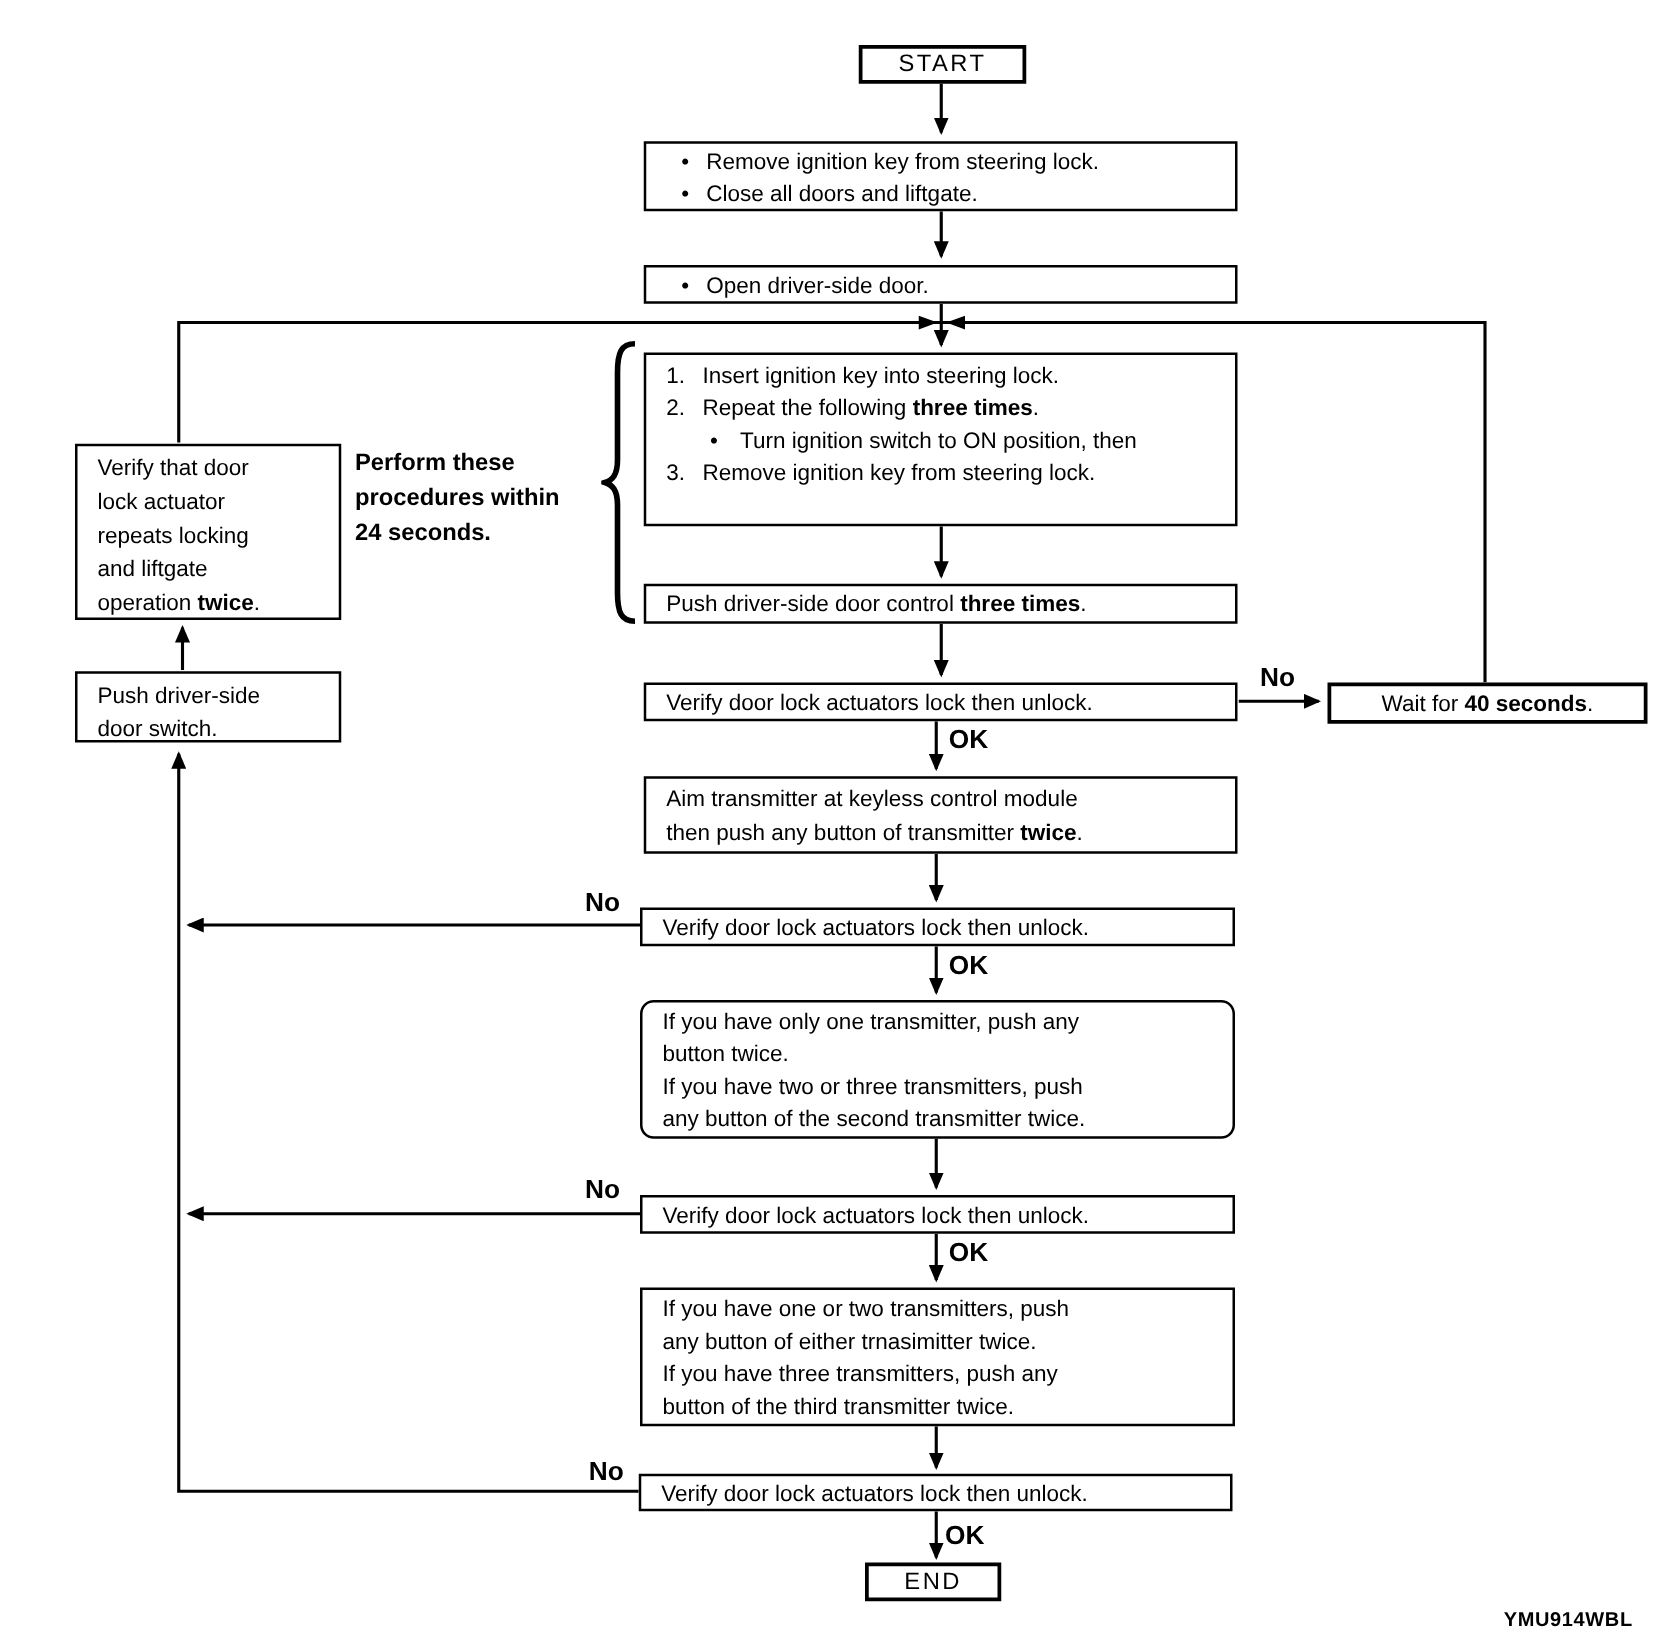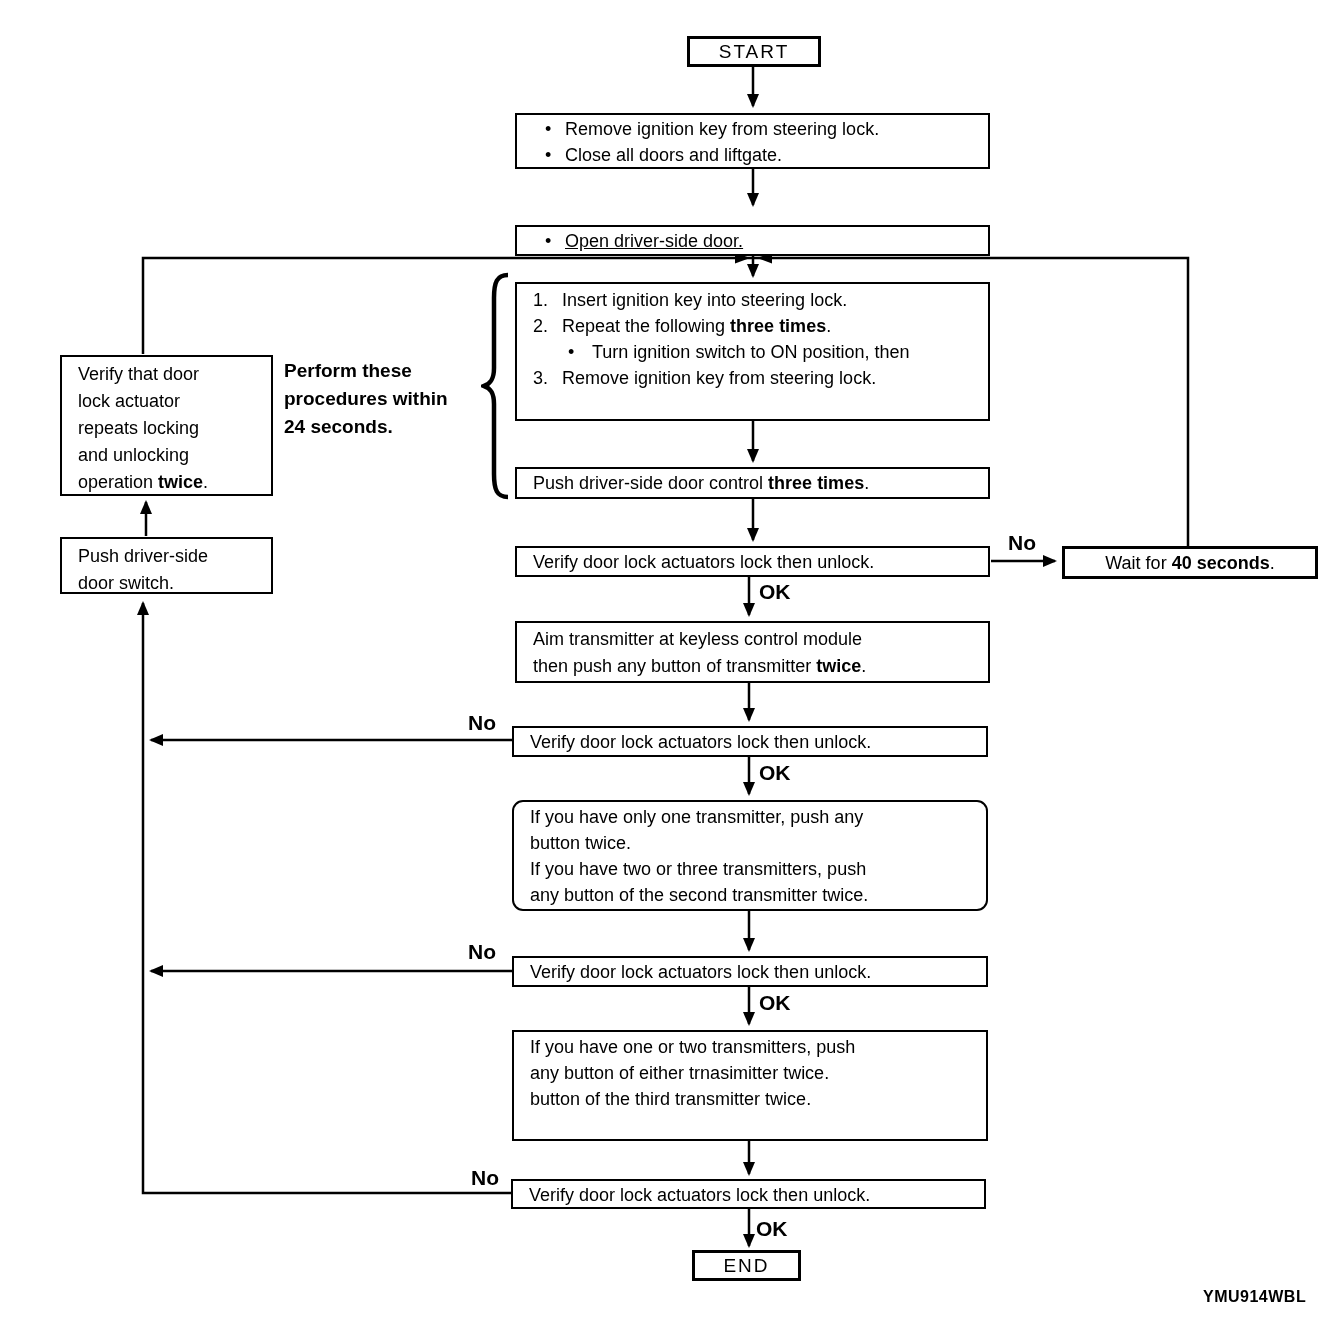--- a/index.html
+++ b/index.html
@@ -75,21 +75,21 @@
     <path d="M27,3 C16,3 13,10 13,26 L13,96 C13,108 9,112 3,114 C9,116 13,120 13,132 L13,202 C13,218 16,225 27,225" fill="none" stroke="#000" stroke-width="4.5"></path>
   </svg>
 
   <div class="bx terminal" style="left:687px;top:36px;width:134px;height:31px;">START</div>
 
   <div class="bx bx-prep" style="left:515px;top:113px;width:475px;height:56px;">
       <div class="line"><span class="mk bullet">•</span><span>Remove ignition key from steering lock.</span></div>
       <div class="line"><span class="mk bullet">•</span><span>Close all doors and liftgate.</span></div>
     </div>
 
-  <div class="bx bx-prep" style="left:515px;top:225px;width:475px;height:31px;text-decoration:underline;">
+  <div class="bx bx-prep" style="left:515px;top:212px;width:475px;height:31px;">
       <div class="line"><span class="mk bullet">•</span><span>Open driver-side door.</span></div>
     </div>
 
   <div class="bx bx-proc" style="left:515px;top:282px;width:475px;height:139px;">
       <div class="line"><span class="mk">1.</span><span>Insert ignition key into steering lock.</span></div>
       <div class="line"><span class="mk">2.</span><span>Repeat the following </span><span class="b">three times</span><span>.</span></div>
       <div class="line ind1"><span class="mk bullet">•</span><span>Turn ignition switch to ON position, then</span></div>
       <div class="line"><span class="mk">3.</span><span>Remove ignition key from steering lock.</span></div>
     </div>
 
@@ -127,34 +127,35 @@
       <div class="line"><span>any button of the second transmitter twice.</span></div>
     </div>
 
   <div class="bx" style="left:512px;top:956px;width:476px;height:31px;">
       <div class="line"><span>Verify door lock actuators lock then unlock.</span></div>
     </div>
 
   <div class="bx bx-big" style="left:512px;top:1030px;width:476px;height:111px;">
       <div class="line"><span>If you have one or two transmitters, push</span></div>
       <div class="line"><span>any button of either trnasimitter twice.</span></div>
+      <div class="line"><span>If you have three transmitters, push any</span></div>
       <div class="line"><span>button of the third transmitter twice.</span></div>
     </div>
 
   <div class="bx" style="left:511px;top:1179px;width:475px;height:30px;">
       <div class="line"><span>Verify door lock actuators lock then unlock.</span></div>
     </div>
 
   <div class="bx terminal" style="left:692px;top:1250px;width:109px;height:31px;">END</div>
 
   <div class="bx bx-left" style="left:60px;top:355px;width:213px;height:141px;">
       <div class="line"><span>Verify that door</span></div>
       <div class="line"><span>lock actuator</span></div>
       <div class="line"><span>repeats locking</span></div>
-      <div class="line"><span>and unlocking</span></div>
+      <div class="line"><span>and liftgate</span></div>
       <div class="line"><span>operation </span><span class="b">twice</span><span>.</span></div>
     </div>
 
   <div class="bx bx-left" style="left:60px;top:537px;width:213px;height:57px;">
       <div class="line"><span>Push driver-side</span></div>
       <div class="line"><span>door switch.</span></div>
     </div>
 
   <div class="lbl" style="left:1008px;top:531px;">No</div>
   <div class="lbl" style="left:468px;top:711px;">No</div>

